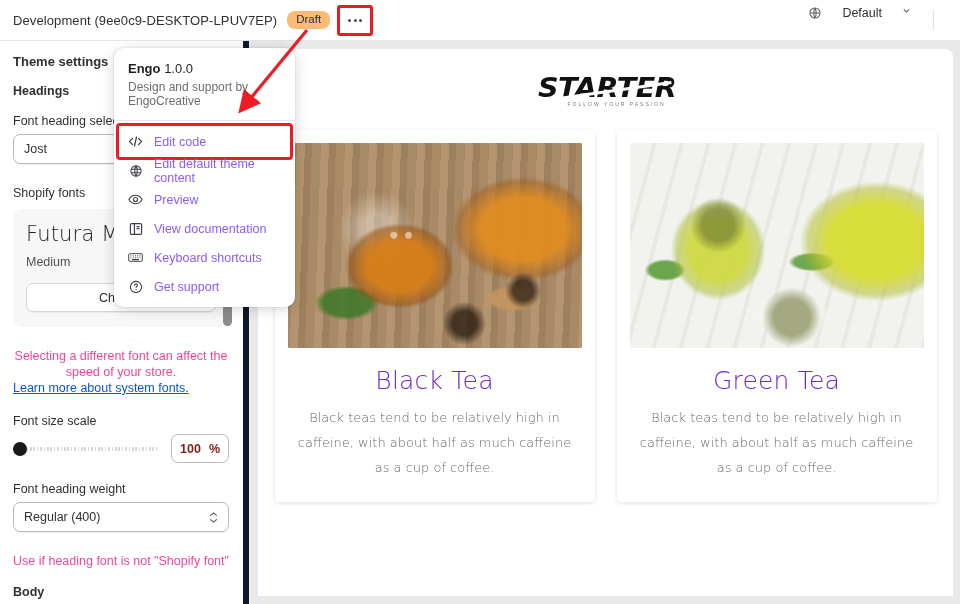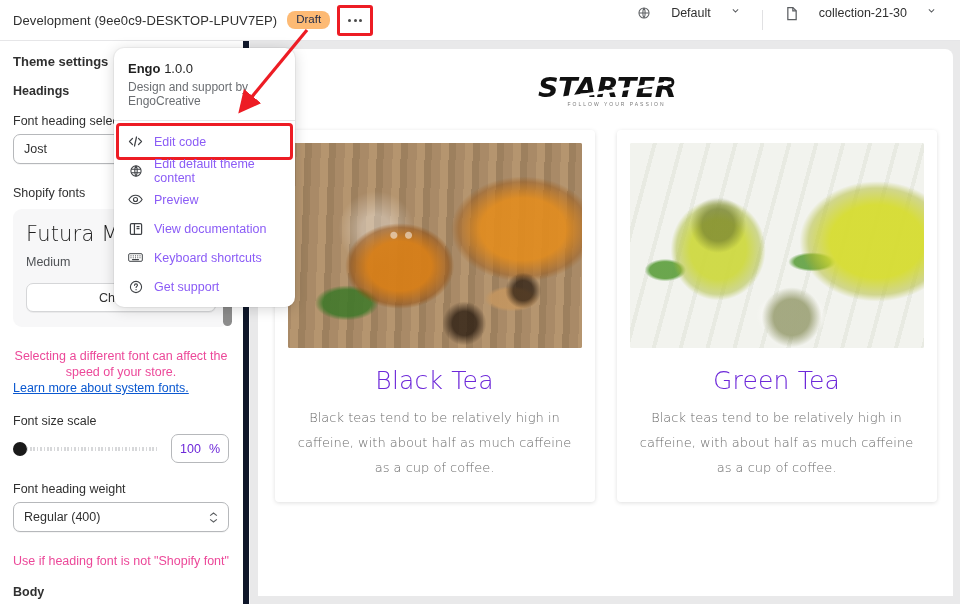--- a/index.html
+++ b/index.html
@@ -93,21 +93,21 @@
     height: 4px; width: 100%; border-radius: 2px;
     background: repeating-linear-gradient(to right,#d7d8da 0 1.5px, #ffffff 1.5px 3.4px);
   }
   .slider .knob {
     position:absolute; left: 0; width: 14px; height: 14px; border-radius: 50%;
     background: #1a1a1a;
   }
   .num-box {
     width: 58px; height: 29px; border: 1px solid #b6b8bb; border-radius: 7px;
     display: flex; align-items: center; justify-content: space-between;
-    padding: 0 8px; font-size: 12.5px; color: #6d28d9; background:#fff;
+    padding: 0 8px; font-size: 12.5px; color: #7f1d1d; background:#fff;font-weight:bold;
   }
 
   .sb-scrollbar {
     position: absolute; right: 11px; top: 238px; width: 9px; height: 47px;
     background: #8c8c8c; border-radius: 5px;
   }
 
   
   .canvas {
     position: absolute; top: 41px; left: 250px; right: 0; bottom: 0;
@@ -244,30 +244,20 @@
         <svg class="chev" style="width:14px;height:14px" viewBox="0 0 20 20" fill="none" stroke="#5c5f62" stroke-width="1.5">
           <circle cx="10" cy="10" r="7.2"></circle>
             <path d="M3 10h14M10 3c2.2 2.4 2.2 11.6 0 14M10 3c-2.2 2.4-2.2 11.6 0 14"></path>
         </svg>
         <span>Default</span>
         <svg class="chev" viewBox="0 0 12 12" fill="none" stroke="#5c5f62" stroke-width="1.4">
             <path d="M2.5 4.5 6 8l3.5-3.5"></path>
           </svg>
       </div>
       <div class="tb-divider"></div>
-      <div class="tb-sel">
-        <svg style="width:14px;height:15px" viewBox="0 0 16 18" fill="none" stroke="#5c5f62" stroke-width="1.5">
-          <path d="M3 1.8h6l4 4v10.4H3z"></path>
-            <path d="M9 1.8v4h4"></path>
-        </svg>
-        <span>collection-21-30</span>
-        <svg class="chev" viewBox="0 0 12 12" fill="none" stroke="#5c5f62" stroke-width="1.4">
-            <path d="M2.5 4.5 6 8l3.5-3.5"></path>
-          </svg>
-      </div>
     </div>
   </div>
 
   <div class="sidebar">
     <div class="sb-title">Theme settings</div>
     <div class="sb-sub">Headings</div>
 
     <div class="sb-label">Font heading select</div>
     <div class="select-box">
       <span class="val">Jost</span>

